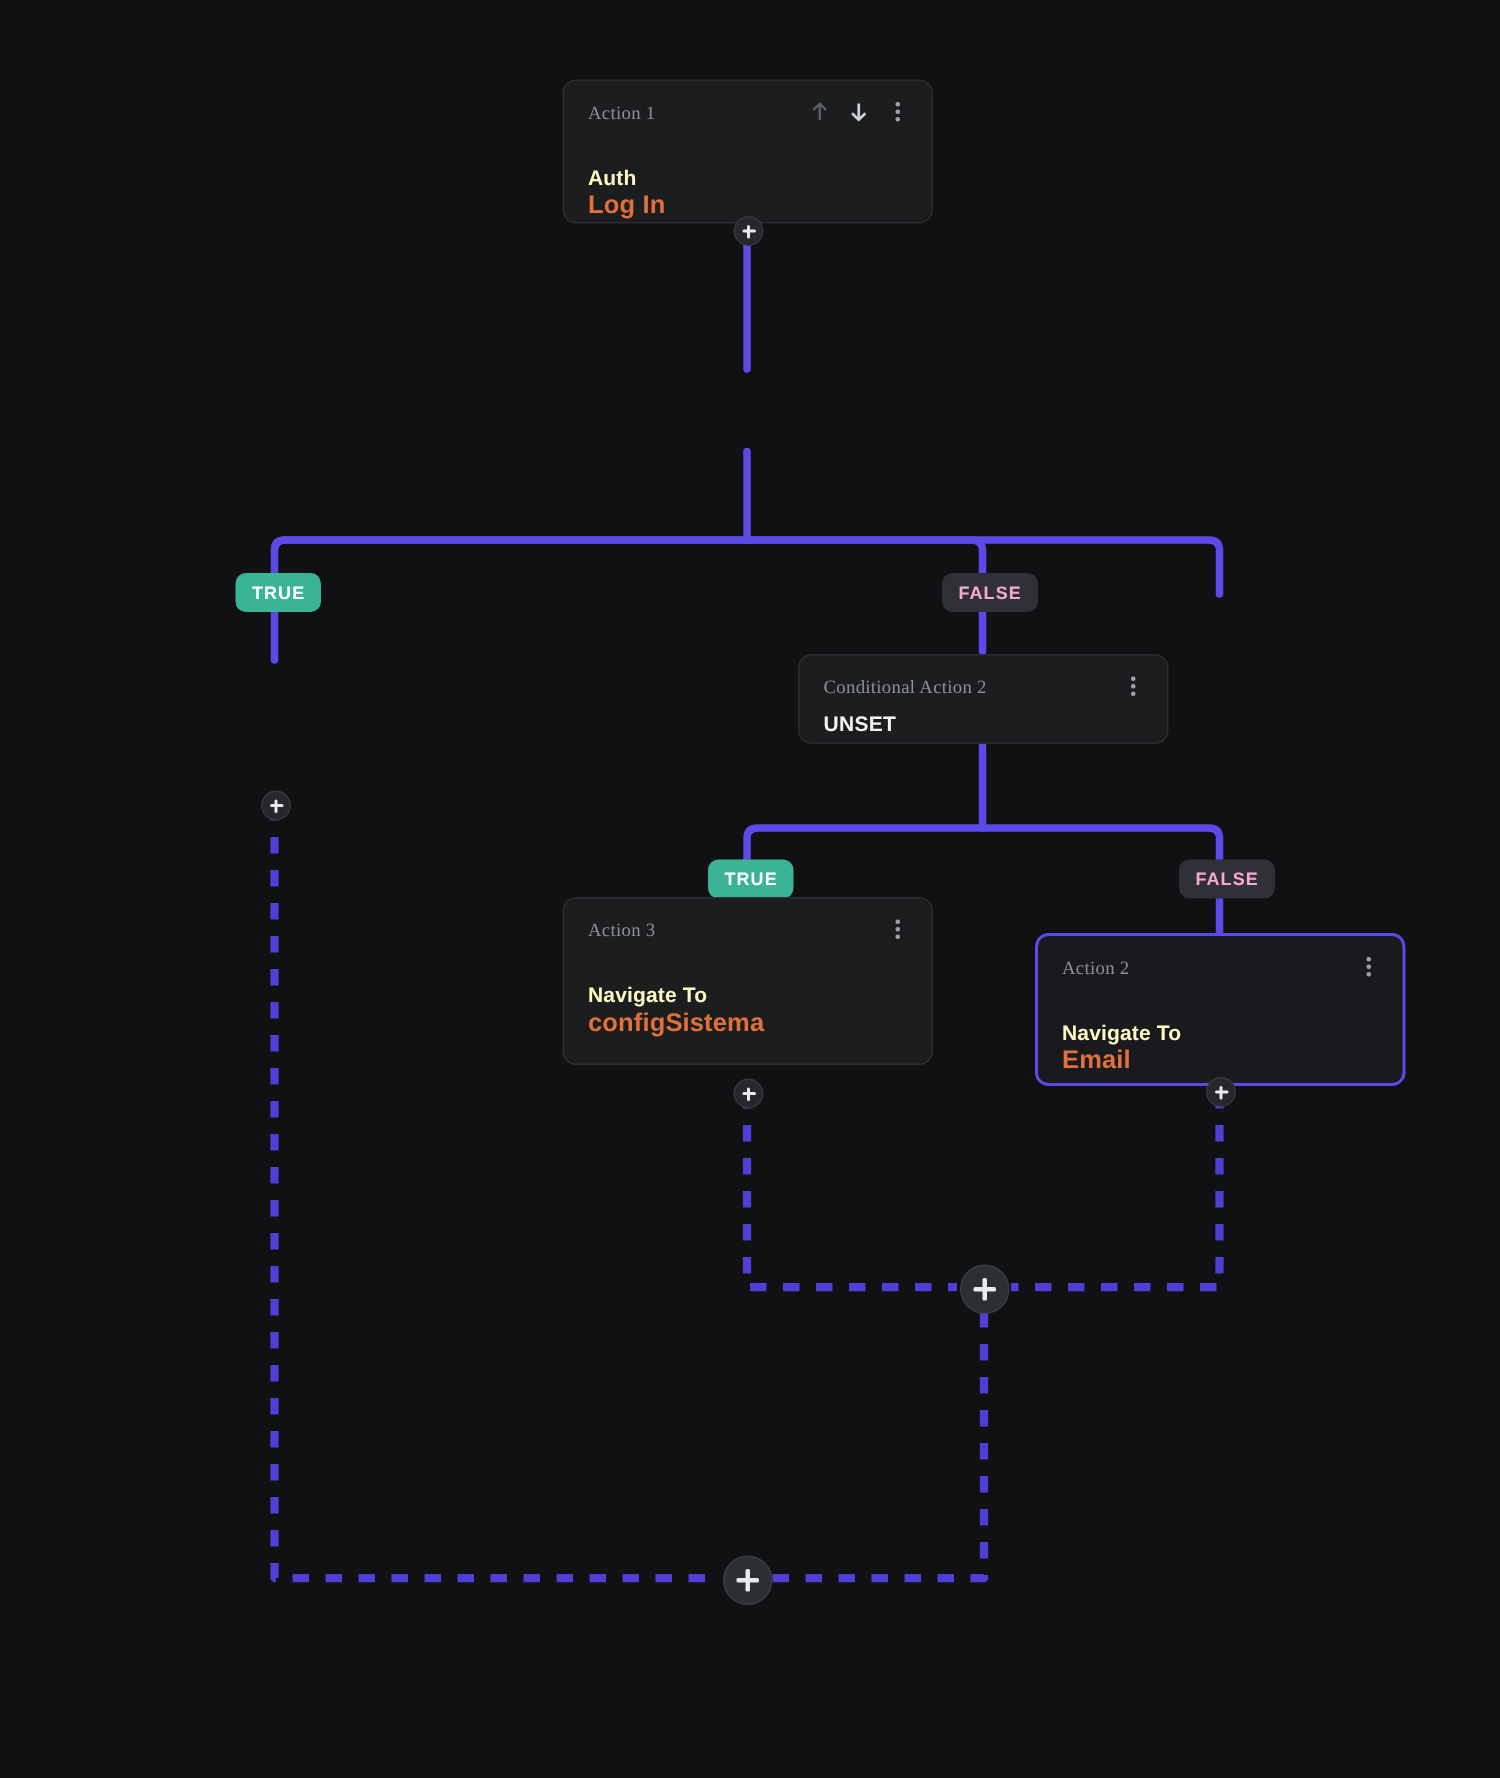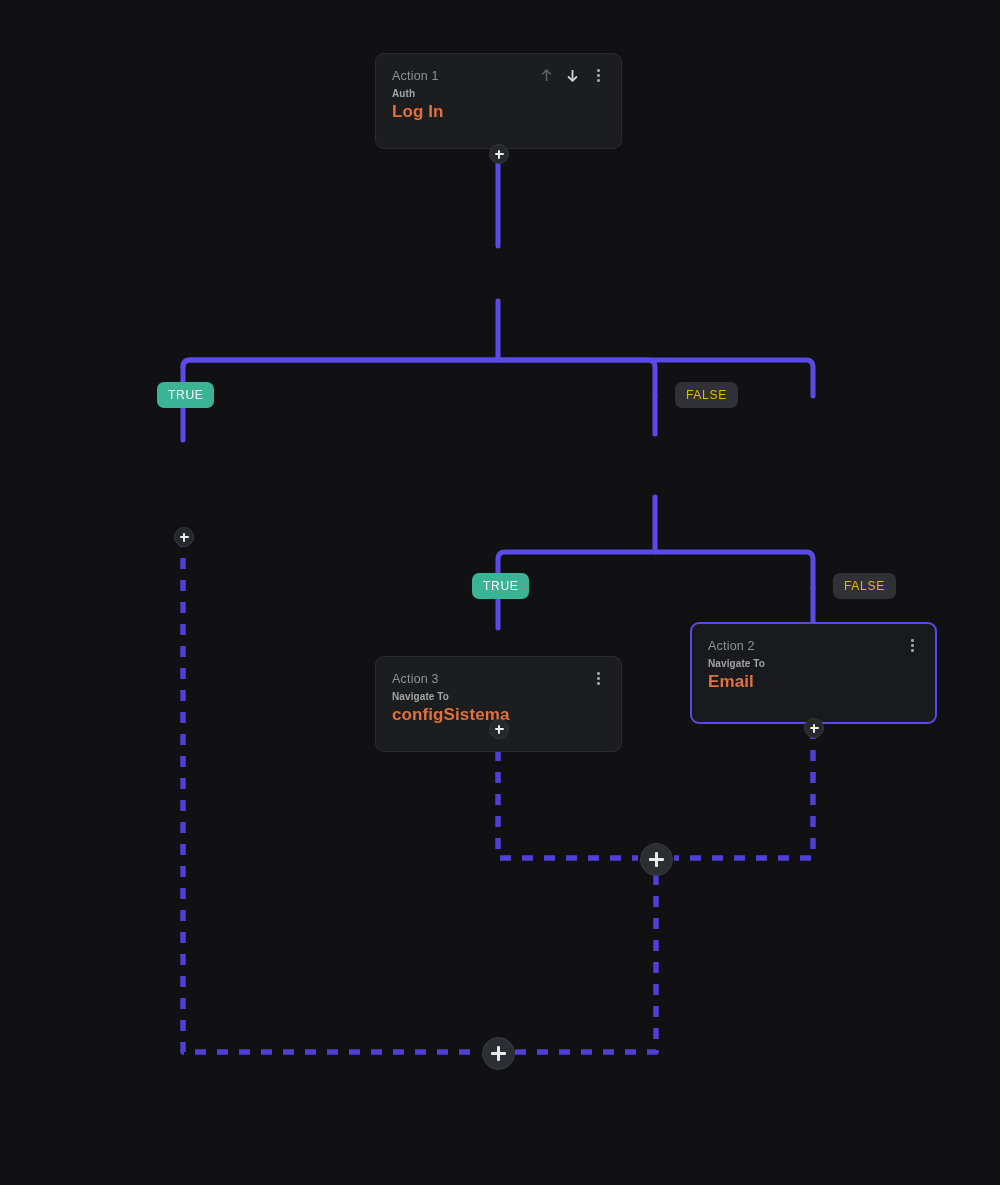--- a/index.html
+++ b/index.html
@@ -38,23 +38,24 @@
     border: 1px solid #2b2d30;
     border-radius: 9px;
     padding: 13px 16px 12px 16px;
   }
   .node.selected {
     border: 2px solid #5b4ae8;
     background: #191a1e;
   }
   .node-head {
     display: flex;
-    align-items: flex-end;
+    align-items: center;
     justify-content: space-between;
     height: 16px;
+    font-family: Liberation Serif, serif;
   }
   .node-label {
     font-size: 12.5px;
     color: #8d9095;
     letter-spacing: .2px;
     line-height: 14px;
     white-space: nowrap;
   }
   .head-icons {
     display: flex;
@@ -78,24 +79,24 @@
     height: 15px;
   }
   .kebab i {
     display: block;
     width: 2.6px;
     height: 2.6px;
     border-radius: 50%;
     background: #9ea1a6;
   }
   .node-title {
-    margin-top: 2px;
-    font-size: 10px;
-    font-weight: bold;
-    color: #a3a3a3;
+    margin-top: 27px;
+    font-size: 14px;
+    font-weight: bold;
+    color: #fef9c3;
     line-height: 17px;
     letter-spacing: .1px;
     white-space: nowrap;
   }
   .node-sub {
     margin-top: 2px;
     font-size: 17px;
     font-weight: bold;
     color: #e2703a;
     line-height: 15px;
@@ -140,27 +141,27 @@
   .badge {
     position: absolute;
     box-sizing: border-box;
     height: 26px;
     padding: 0 11px;
     border-radius: 7px;
     display: flex;
     align-items: center;
     justify-content: center;
     font-size: 12px;
-    font-weight: normal;
+    font-weight: bold;
     letter-spacing: .7px;
     color: #ffffff;
     white-space: nowrap;
   }
   .badge.true  { background: #3bb495; }
-  .badge.false { background: #2f3136; color: #eab308; margin-left: 47px; }
+  .badge.false { background: #2f3136; color: #f9a8d4; }
 </style>
 </head>
 <body>
 
 <div id="canvas">
 
   <svg id="edges" viewBox="0 0 1000 1185" xmlns="http://www.w3.org/2000/svg">
     <g fill="none" stroke="#5b4ae8" stroke-width="5" stroke-linecap="round" stroke-linejoin="round">
 
       <path d="M498,152 L498,246"></path>
@@ -216,25 +217,38 @@
     <div class="node-sub">Log In</div>
   </div>
   <div class="plus small" style="left:489px; top:144px;"></div>
 
 
   <div class="badge true" style="left:157px; top:382px;">TRUE</div>
   <div class="badge false" style="left:628px; top:382px;">FALSE</div>
 
   <div class="plus small" style="left:174px; top:527px;"></div>
 
+  <div class="node" style="left:532px; top:436px; width:247px; height:60px;">
+    <div class="node-head">
+      <div class="node-label">Conditional Action 2</div>
+      <div class="head-icons">
+        <span class="kebab">
+            <i></i>
+            <i></i>
+            <i></i>
+          </span>
+      </div>
+    </div>
+    <div class="cond-expr">UNSET</div>
+  </div>
 
   <div class="badge true" style="left:472px; top:573px;">TRUE</div>
   <div class="badge false" style="left:786px; top:573px;">FALSE</div>
 
-  <div class="node" style="left:375px; top:656px; width:247px; height:96px;">
+  <div class="node" style="left:375px; top:598px; width:247px; height:112px;">
     <div class="node-head">
       <div class="node-label">Action 3</div>
       <div class="head-icons">
         <span class="kebab">
             <i></i>
             <i></i>
             <i></i>
           </span>
       </div>
     </div>

